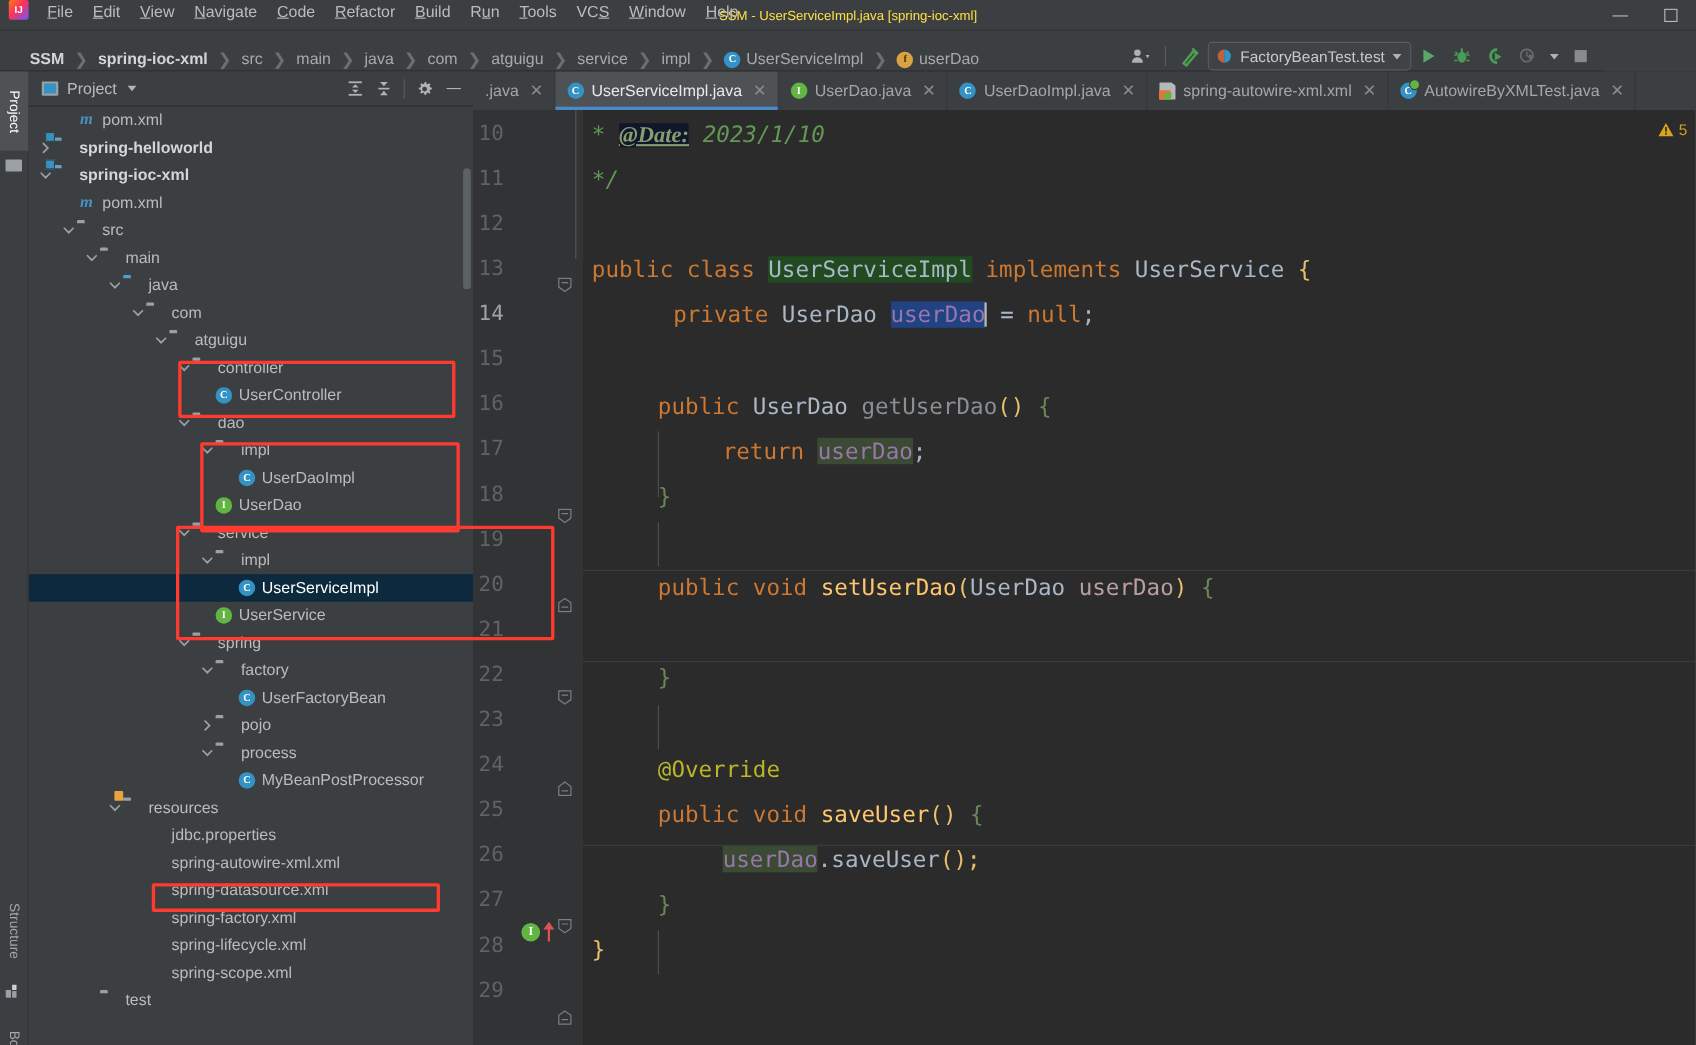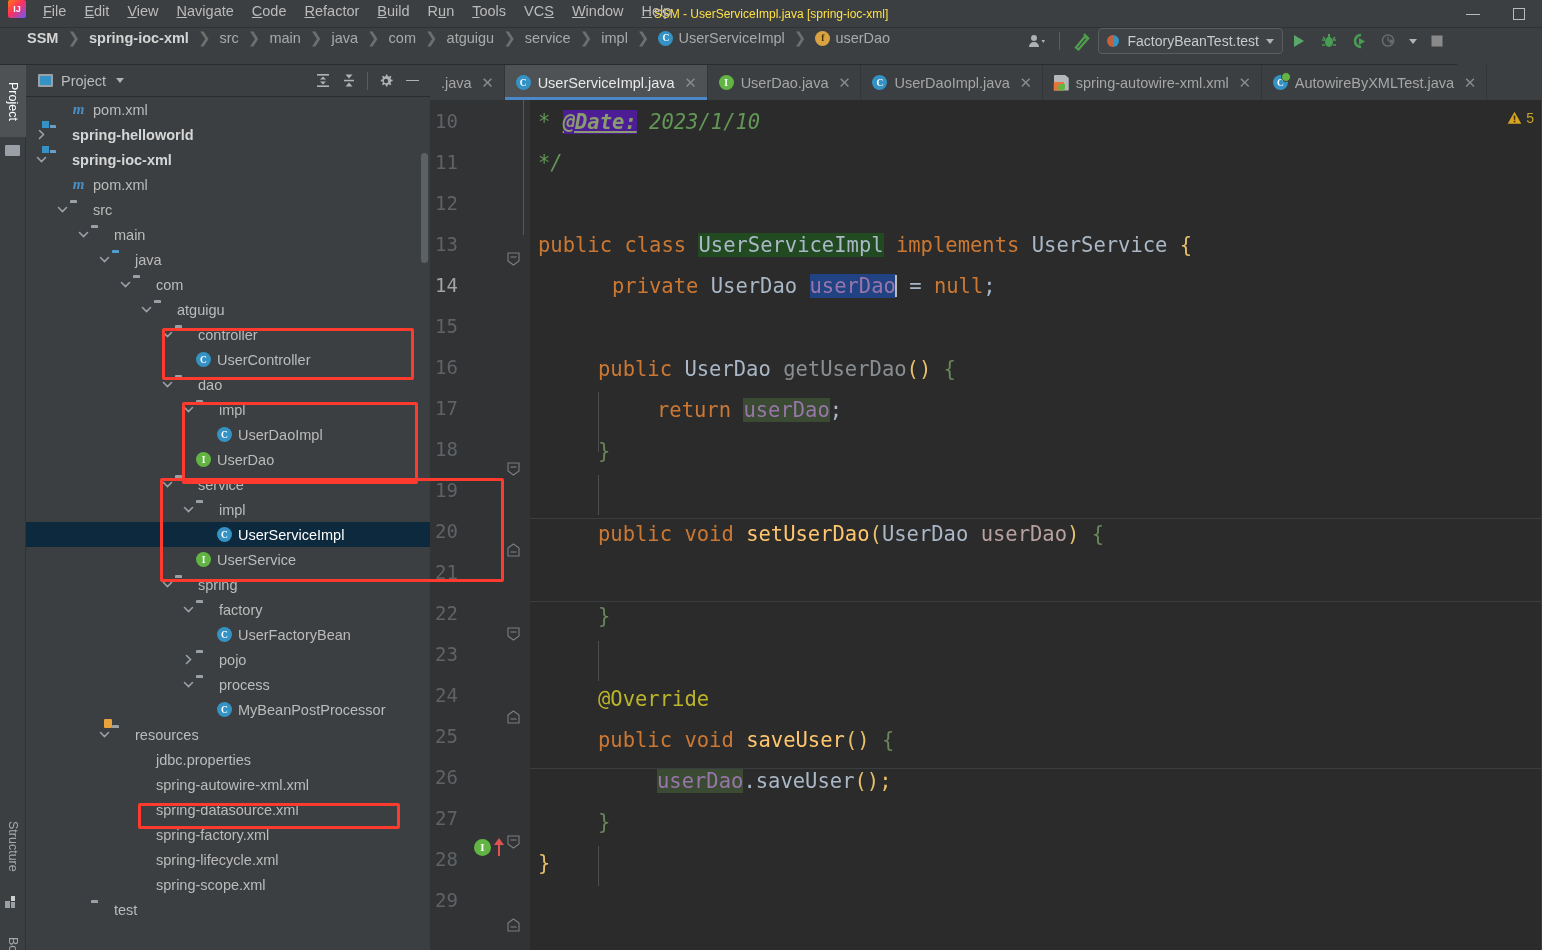--- a/index.html
+++ b/index.html
@@ -41,21 +41,21 @@
     display: flex; align-items: center; justify-content: center; color: #bbbbbb;
   }
   .win-min { right: 46px; }
   .win-max { right: 0px; }
   .win-min .bar { width: 14px; height: 1px; background: #bbbbbb; }
   .win-max .box { width: 12px; height: 12px; border: 1px solid #bbbbbb; }
 
   
   .navbar {
     position: absolute; left: 0; top: 28px; width: 1457px; height: 37px;
-    background: #3c3f41; display: flex; align-items: flex-start;
+    background: #3c3f41; display: flex; align-items: flex-end;
     border-bottom: 1px solid #2b2b2b;
   }
   .crumbs { display: flex; align-items: center; padding-left: 24px; flex: 1 1 auto; }
   .crumb {
     color: #a9a9a9; font-size: 14.5px; white-space: nowrap; padding: 2px 3px;
     display: flex; align-items: center; gap: 5px;
   }
   .crumb.bold { color: #d4d4d4; font-weight: bold; }
   .crumb-sep {
     color: #6e6e6e; font-size: 15px; padding: 0 6px; user-select: none;
@@ -260,21 +260,21 @@
     color: #606366; font-size: 19px; font-family: "DejaVu Sans Mono", monospace;
   }
   .ln.cur { color: #a4a3a3; }
   .cl {
     position: absolute; left: 8px; white-space: pre;
     font-family: "DejaVu Sans Mono", monospace; font-size: 20.5px;
     color: #a9b7c6; line-height: 25px;
   }
   .k { color: #cc7832; }          
   .cm { color: #629755; font-style: italic; }  
-  .tag { color: #8a9b6e; font-weight: bold; font-style: italic; text-decoration: underline; background: #4c1d95; }
+  .tag { color: #8a9b6e; font-weight: bold; font-style: italic; text-decoration: underline; background: #0f172a; font-family: Liberation Serif, serif; }
   .typ { color: #a9b7c6; }
   .fld { color: #9876aa; }
   .prm { color: #b9a0a0; }
   .mth { color: #ffc66d; }
   .mthg { color: #8a8f93; }
   .anno { color: #bbb529; }
   .par { color: #e8bf6a; }
   .brace-g { color: #6a8759; }
   .hl-green { background: #214a21; }
   .hl-blue  { background: #214283; }

